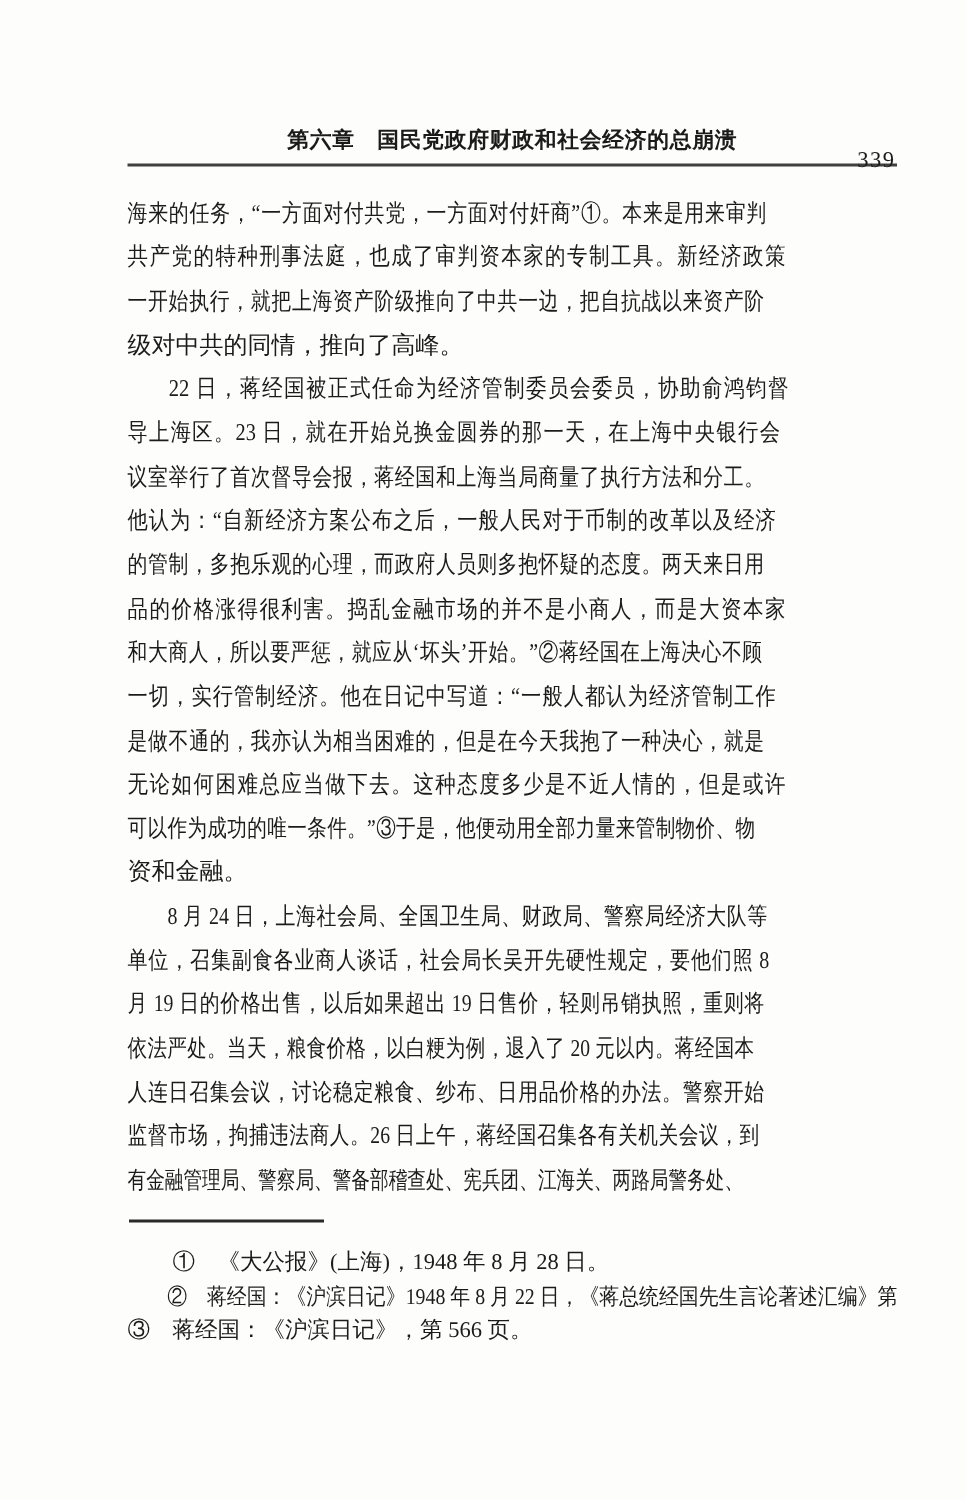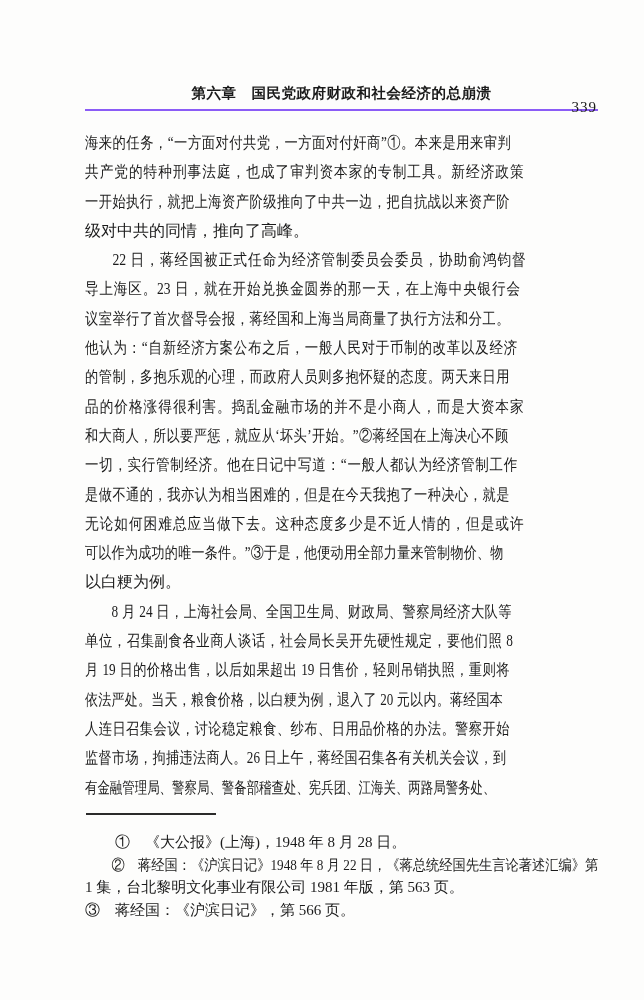--- a/index.html
+++ b/index.html
@@ -6,21 +6,21 @@
   body{
     width:644px;height:1000px;position:relative;overflow:hidden;
     background:#fdfdfc;
     font-family:"Liberation Serif","DejaVu Serif",serif;
     color:#1b1b1b;
   }
   .page{position:absolute;inset:0;}
   
   .header{
     position:absolute;left:85px;top:83px;width:513px;height:26px;
-    border-bottom:2px solid #8b5cf6;
+    border-bottom:2px solid #404040;
   }
   .header .title{
     position:absolute;left:50%;top:1px;transform:translateX(-50%);
     font-size:14.5px;font-weight:700;letter-spacing:.5px;white-space:nowrap;
   }
   .header .pagenum{
     position:absolute;right:1px;top:16px;font-size:15px;letter-spacing:1px;
   }
   
   .body-text{
@@ -69,32 +69,31 @@
       <div class="line" style="white-space: nowrap; transform: scaleX(0.847934); transform-origin: 0px 50%;">导上海区。23 日，就在开始兑换金圆券的那一天，在上海中央银行会</div>
       <div class="line" style="white-space: nowrap; transform: scaleX(0.827419); transform-origin: 0px 50%;">议室举行了首次督导会报，蒋经国和上海当局商量了执行方法和分工。</div>
       <div class="line" style="white-space: nowrap; transform: scaleX(0.842365); transform-origin: 0px 50%;">他认为：“自新经济方案公布之后，一般人民对于币制的改革以及经济</div>
       <div class="line" style="white-space: nowrap; transform: scaleX(0.827419); transform-origin: 0px 50%;">的管制，多抱乐观的心理，而政府人员则多抱怀疑的态度。两天来日用</div>
       <div class="line" style="white-space: nowrap; transform: scaleX(0.855); transform-origin: 0px 50%;">品的价格涨得很利害。捣乱金融市场的并不是小商人，而是大资本家</div>
       <div class="line" style="white-space: nowrap; transform: scaleX(0.824759); transform-origin: 0px 50%;">和大商人，所以要严惩，就应从‘坏头’开始。”②蒋经国在上海决心不顾</div>
       <div class="line" style="white-space: nowrap; transform: scaleX(0.842365); transform-origin: 0px 50%;">一切，实行管制经济。他在日记中写道：“一般人都认为经济管制工作</div>
       <div class="line" style="white-space: nowrap; transform: scaleX(0.827419); transform-origin: 0px 50%;">是做不通的，我亦认为相当困难的，但是在今天我抱了一种决心，就是</div>
       <div class="line" style="white-space: nowrap; transform: scaleX(0.855); transform-origin: 0px 50%;">无论如何困难总应当做下去。这种态度多少是不近人情的，但是或许</div>
       <div class="line" style="white-space: nowrap; transform: scaleX(0.81558); transform-origin: 0px 50%;">可以作为成功的唯一条件。”③于是，他便动用全部力量来管制物价、物</div>
-      <div class="line nojust" style="">以白粳为例。</div>
+      <div class="line nojust" style="">资和金融。</div>
       <div class="line indent" style="white-space: nowrap; transform: scaleX(0.831442); transform-origin: 0px 50%;">8 月 24 日，上海社会局、全国卫生局、财政局、警察局经济大队等</div>
       <div class="line" style="white-space: nowrap; transform: scaleX(0.834146); transform-origin: 0px 50%;">单位，召集副食各业商人谈话，社会局长吴开先硬性规定，要他们照 8</div>
       <div class="line" style="white-space: nowrap; transform: scaleX(0.827419); transform-origin: 0px 50%;">月 19 日的价格出售，以后如果超出 19 日售价，轻则吊销执照，重则将</div>
       <div class="line" style="white-space: nowrap; transform: scaleX(0.814286); transform-origin: 0px 50%;">依法严处。当天，粮食价格，以白粳为例，退入了 20 元以内。蒋经国本</div>
       <div class="line" style="white-space: nowrap; transform: scaleX(0.827419); transform-origin: 0px 50%;">人连日召集会议，讨论稳定粮食、纱布、日用品价格的办法。警察开始</div>
       <div class="line" style="white-space: nowrap; transform: scaleX(0.8208); transform-origin: 0px 50%;">监督市场，拘捕违法商人。26 日上午，蒋经国召集各有关机关会议，到</div>
       <div class="line" style="white-space: nowrap; transform: scaleX(0.777273); transform-origin: 0px 50%;">有金融管理局、警察局、警备部稽查处、宪兵团、江海关、两路局警务处、</div>
     </div>
 
   <div class="fn-sep"></div>
 
   <div class="footnotes">
       <div class="fn-line indent nojust" style="">①　《大公报》(上海)，1948 年 8 月 28 日。</div>
       <div class="fn-line indent" style="white-space: nowrap; transform: scaleX(0.88296); transform-origin: 0px 50%;">②　蒋经国：《沪滨日记》1948 年 8 月 22 日，《蒋总统经国先生言论著述汇编》第</div>
-      <div class="fn-line nojust" style="">1 集，台北黎明文化事业有限公司 1981 年版，第 563 页。</div>
       <div class="fn-line nojust" style="">③　蒋经国：《沪滨日记》，第 566 页。</div>
     </div>
 
 </div>
 
 </body></html>

